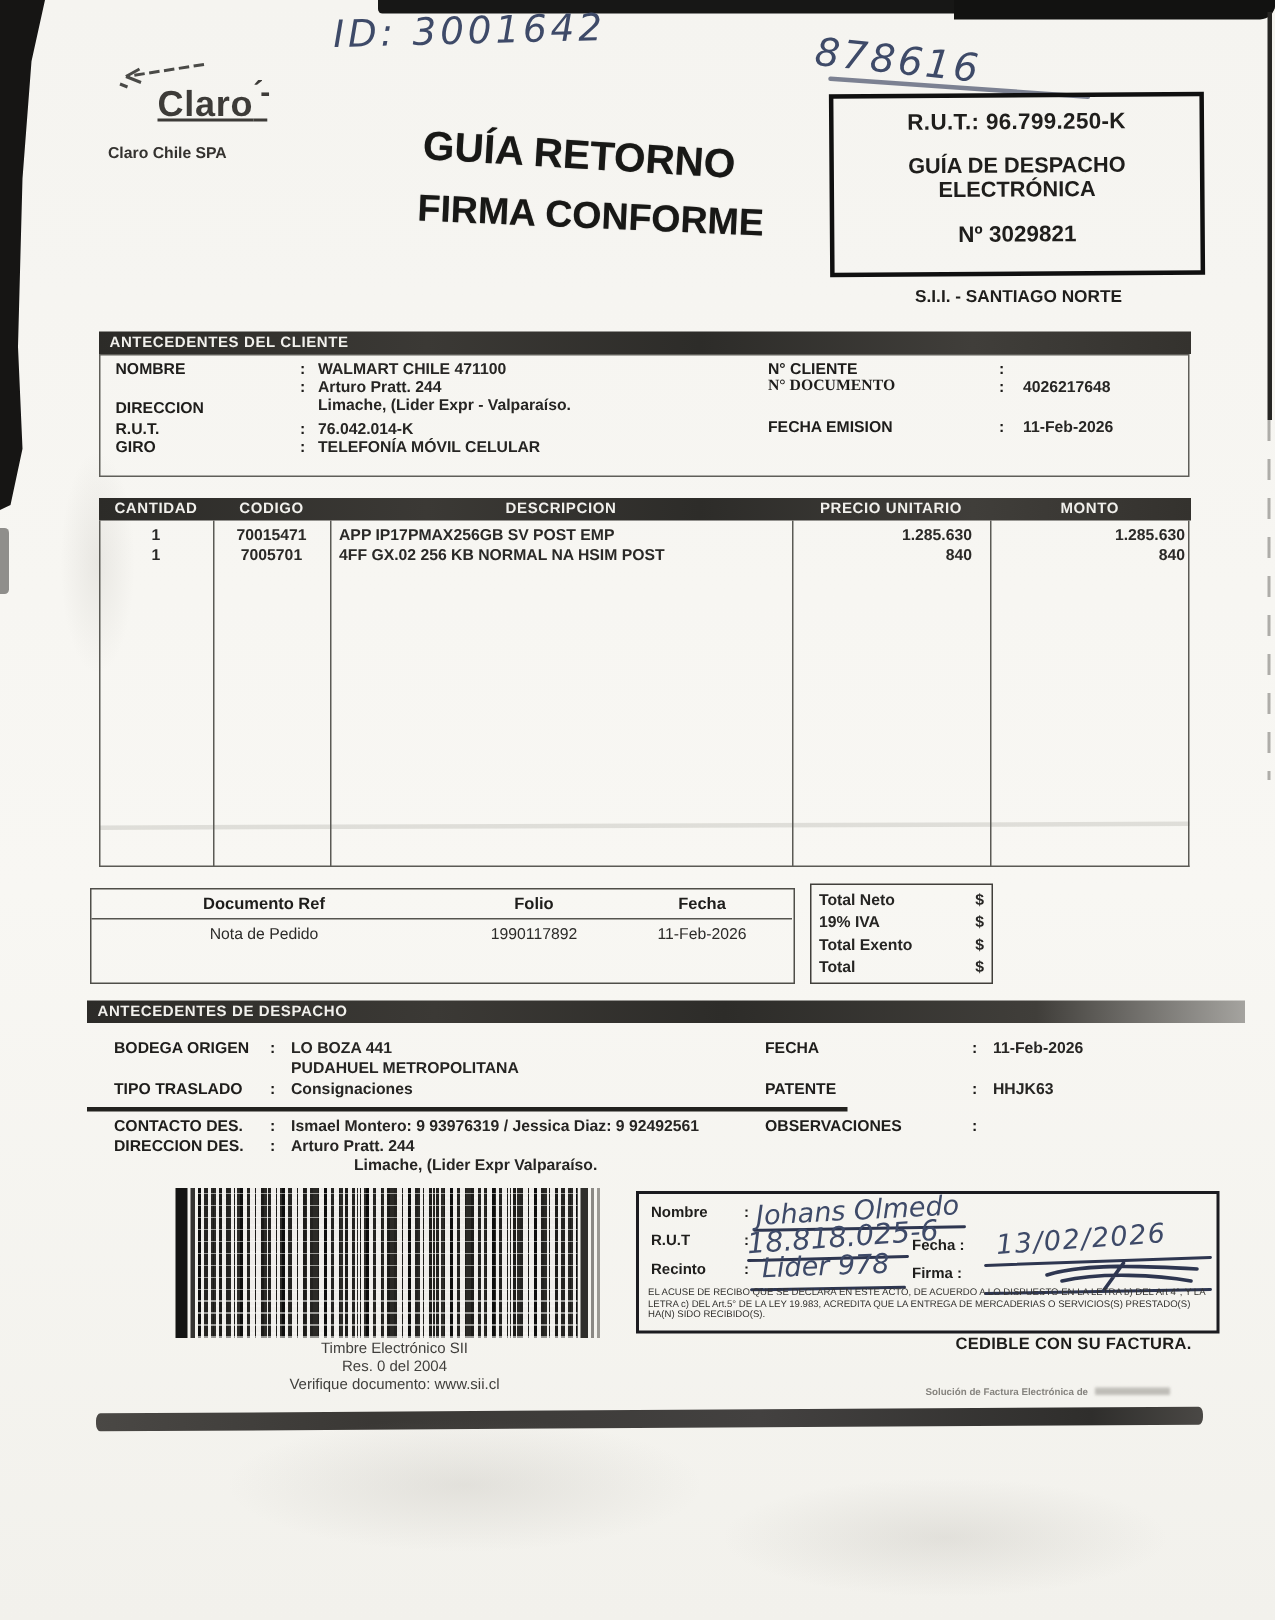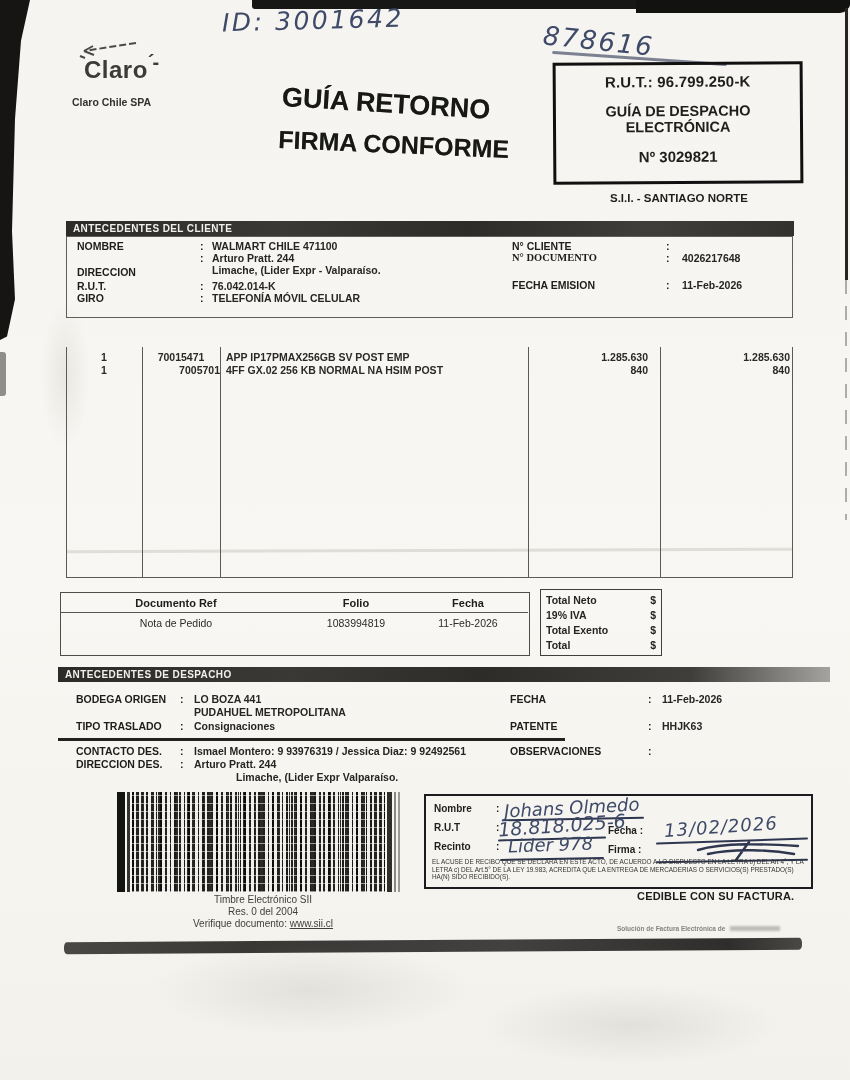--- a/index.html
+++ b/index.html
@@ -55,21 +55,21 @@
 
   <div class="abs hand" style="left:222px;top:6px;font-size:25px;letter-spacing:2.5px;transform:rotate(-1.5deg);">ID: 3001642</div>
   <div class="abs hand" style="left:543px;top:26px;font-size:26px;letter-spacing:2px;transform:rotate(6deg);">878616</div>
   <div class="abs" style="left:552px;top:57px;width:175px;height:2.5px;background:#3a4460;opacity:.65;transform:rotate(4deg);border-radius:2px;"></div>
 
   <svg class="abs" style="left:72px;top:36px;" width="70" height="26" viewBox="0 0 70 26">
     <path d="M64,7 L12,15" stroke="#4a4a47" stroke-width="2" stroke-dasharray="7,3" fill="none"></path>
     <path d="M12,15 l9,-5 M12,15 l10,4 M8,20 l5,2" stroke="#4a4a47" stroke-width="2" fill="none"></path>
   </svg>
 
-  <div class="abs" style="left:84px;top:56px;font-size:24px;font-weight:bold;color:#3d3b38;letter-spacing:.5px;">
+  <div class="abs" style="left:105px;top:56px;font-size:24px;font-weight:bold;color:#3d3b38;letter-spacing:.5px;text-decoration:underline;">
     <span>Claro</span><span style="position:relative;top:-9px;font-size:20px;letter-spacing:-2px;">´-</span>
   </div>
   <div class="abs" style="left:72px;top:96px;font-size:10.5px;font-weight:600;color:#34322f;">Claro Chile SPA</div>
 
   <div class="abs stamp" style="left:283px;top:82px;font-size:27px;transform:rotate(3.5deg);transform-origin:left top;">GUÍA RETORNO</div>
   <div class="abs stamp" style="left:279px;top:125px;font-size:25px;transform:rotate(2.5deg);transform-origin:left top;">FIRMA CONFORME</div>
 
   <div class="abs" style="left:553px;top:62px;width:250px;height:122px;border:3.5px solid #101010;box-sizing:border-box;text-align:center;transform:rotate(-.4deg);">
     <div style="margin-top:8px;font-size:15px;font-weight:bold;letter-spacing:.2px;">R.U.T.: 96.799.250-K</div>
     <div style="margin-top:13px;font-size:14.5px;font-weight:bold;">GUÍA DE DESPACHO</div>
@@ -100,45 +100,52 @@
   <div class="abs lbl" style="left:512px;top:240px;">N° CLIENTE</div>
   <div class="abs lbl" style="left:666px;top:240px;">:</div>
   <div class="abs val" style="left:682px;top:240px;"></div>
   <div class="abs lbl" style="left:512px;top:252px;font-family:Liberation Serif, serif;">N° DOCUMENTO</div>
   <div class="abs lbl" style="left:666px;top:252px;">:</div>
   <div class="abs val" style="left:682px;top:252px;">4026217648</div>
   <div class="abs lbl" style="left:512px;top:279px;">FECHA EMISION</div>
   <div class="abs lbl" style="left:666px;top:279px;">:</div>
   <div class="abs val" style="left:682px;top:279px;">11-Feb-2026</div>
 
+  <div class="abs bar" style="left:66px;top:332px;width:728px;padding-left:0;">
+    <span class="abs" style="left:0;width:76px;text-align:center;">CANTIDAD</span>
+    <span class="abs" style="left:76px;width:78px;text-align:center;">CODIGO</span>
+    <span class="abs" style="left:154px;width:308px;text-align:center;">DESCRIPCION</span>
+    <span class="abs" style="left:462px;width:132px;text-align:center;">PRECIO UNITARIO</span>
+    <span class="abs" style="left:594px;width:133px;text-align:center;">MONTO</span>
+  </div>
   <div class="abs" style="left:66px;top:347px;width:727px;height:231px;border:1.5px solid #5b5a55;border-top:none;box-sizing:border-box;"></div>
   <div class="vline" style="left:142px;top:347px;height:231px;"></div>
   <div class="vline" style="left:220px;top:347px;height:231px;"></div>
   <div class="vline" style="left:528px;top:347px;height:231px;"></div>
   <div class="vline" style="left:660px;top:347px;height:231px;"></div>
 
   <div class="abs cell" style="left:66px;top:351px;width:76px;text-align:center;">1</div>
   <div class="abs cell" style="left:142px;top:351px;width:78px;text-align:center;">70015471</div>
   <div class="abs cell" style="left:226px;top:351px;">APP IP17PMAX256GB SV POST EMP</div>
   <div class="abs cell" style="left:520px;top:351px;width:128px;text-align:right;">1.285.630</div>
   <div class="abs cell" style="left:656px;top:351px;width:134px;text-align:right;">1.285.630</div>
 
   <div class="abs cell" style="left:66px;top:364px;width:76px;text-align:center;">1</div>
-  <div class="abs cell" style="left:142px;top:364px;width:78px;text-align:right;">7005701</div>
+  <div class="abs cell" style="left:142px;top:364px;width:78px;text-align:center;">7005701</div>
   <div class="abs cell" style="left:226px;top:364px;">4FF GX.02 256 KB NORMAL NA HSIM POST</div>
   <div class="abs cell" style="left:520px;top:364px;width:128px;text-align:right;">840</div>
   <div class="abs cell" style="left:656px;top:364px;width:134px;text-align:right;">840</div>
 
   <div class="abs" style="left:60px;top:592px;width:470px;height:64px;border:1.5px solid #4f4e49;box-sizing:border-box;">
     <span class="abs lbl" style="left:0;top:4px;width:230px;text-align:center;font-size:11px;">Documento Ref</span>
     <span class="abs lbl" style="left:230px;top:4px;width:130px;text-align:center;font-size:11px;">Folio</span>
     <span class="abs lbl" style="left:352px;top:4px;width:110px;text-align:center;font-size:11px;">Fecha</span>
     <div class="abs" style="left:0;top:19px;width:467px;height:1px;background:#55544f;"></div>
     <span class="abs" style="left:0;top:24px;width:230px;text-align:center;font-size:10.5px;color:#2c2b29;">Nota de Pedido</span>
-    <span class="abs" style="left:230px;top:24px;width:130px;text-align:center;font-size:10.5px;color:#2c2b29;">1083994819</span>
+    <span class="abs" style="left:230px;top:24px;width:130px;text-align:center;font-size:10.5px;color:#2c2b29;">1990117892</span>
     <span class="abs" style="left:352px;top:24px;width:110px;text-align:center;font-size:10.5px;color:#2c2b29;">11-Feb-2026</span>
   </div>
 
   <div class="abs" style="left:540px;top:589px;width:122px;height:67px;border:1.5px solid #413f3b;box-sizing:border-box;padding:2px 5px;display:flex;flex-direction:column;justify-content:space-between;">
     <div class="tot-row">
         <span class="val">Total Neto</span>
         <span class="val">$</span>
       </div>
     <div class="tot-row">
         <span class="val">19% IVA</span>
@@ -190,21 +197,21 @@
     <div class="abs" style="left:10px;top:0;width:3px;height:100px;background:#343331;"></div>
     <div class="abs barcode-noise" style="left:15px;top:0;width:253px;height:100px;"></div>
     <div class="abs" style="left:270px;top:0;width:5px;height:100px;background:#2f2e2b;"></div>
     <div class="abs" style="left:277px;top:0;width:2px;height:100px;background:#8a8884;"></div>
     <div class="abs" style="left:281px;top:0;width:2px;height:100px;background:#9b9994;"></div>
   </div>
   <div class="abs tiny" style="left:117px;top:894px;width:292px;text-align:center;">
     <div>Timbre Electrónico SII</div>
     <div>Res. 0 del 2004</div>
     <div>
-      <span>Verifique documento: </span><span style="text-decoration:underline;">www.sii.cl</span>
+      <span>Verifique documento: </span><span style="">www.sii.cl</span>
     </div>
   </div>
 
   <div class="abs" style="left:424px;top:794px;width:389px;height:95px;border:2px solid #1b1b20;box-sizing:border-box;">
     <span class="abs" style="left:8px;top:7px;font-size:10px;font-weight:600;">Nombre</span>
     <span class="abs" style="left:70px;top:7px;font-size:10px;font-weight:600;">:</span>
     <span class="abs" style="left:8px;top:26px;font-size:10px;font-weight:600;">R.U.T</span>
     <span class="abs" style="left:70px;top:26px;font-size:10px;font-weight:600;">:</span>
     <span class="abs" style="left:8px;top:45px;font-size:10px;font-weight:600;text-align:center;">Recinto</span>
     <span class="abs" style="left:70px;top:45px;font-size:10px;font-weight:600;">:</span>

